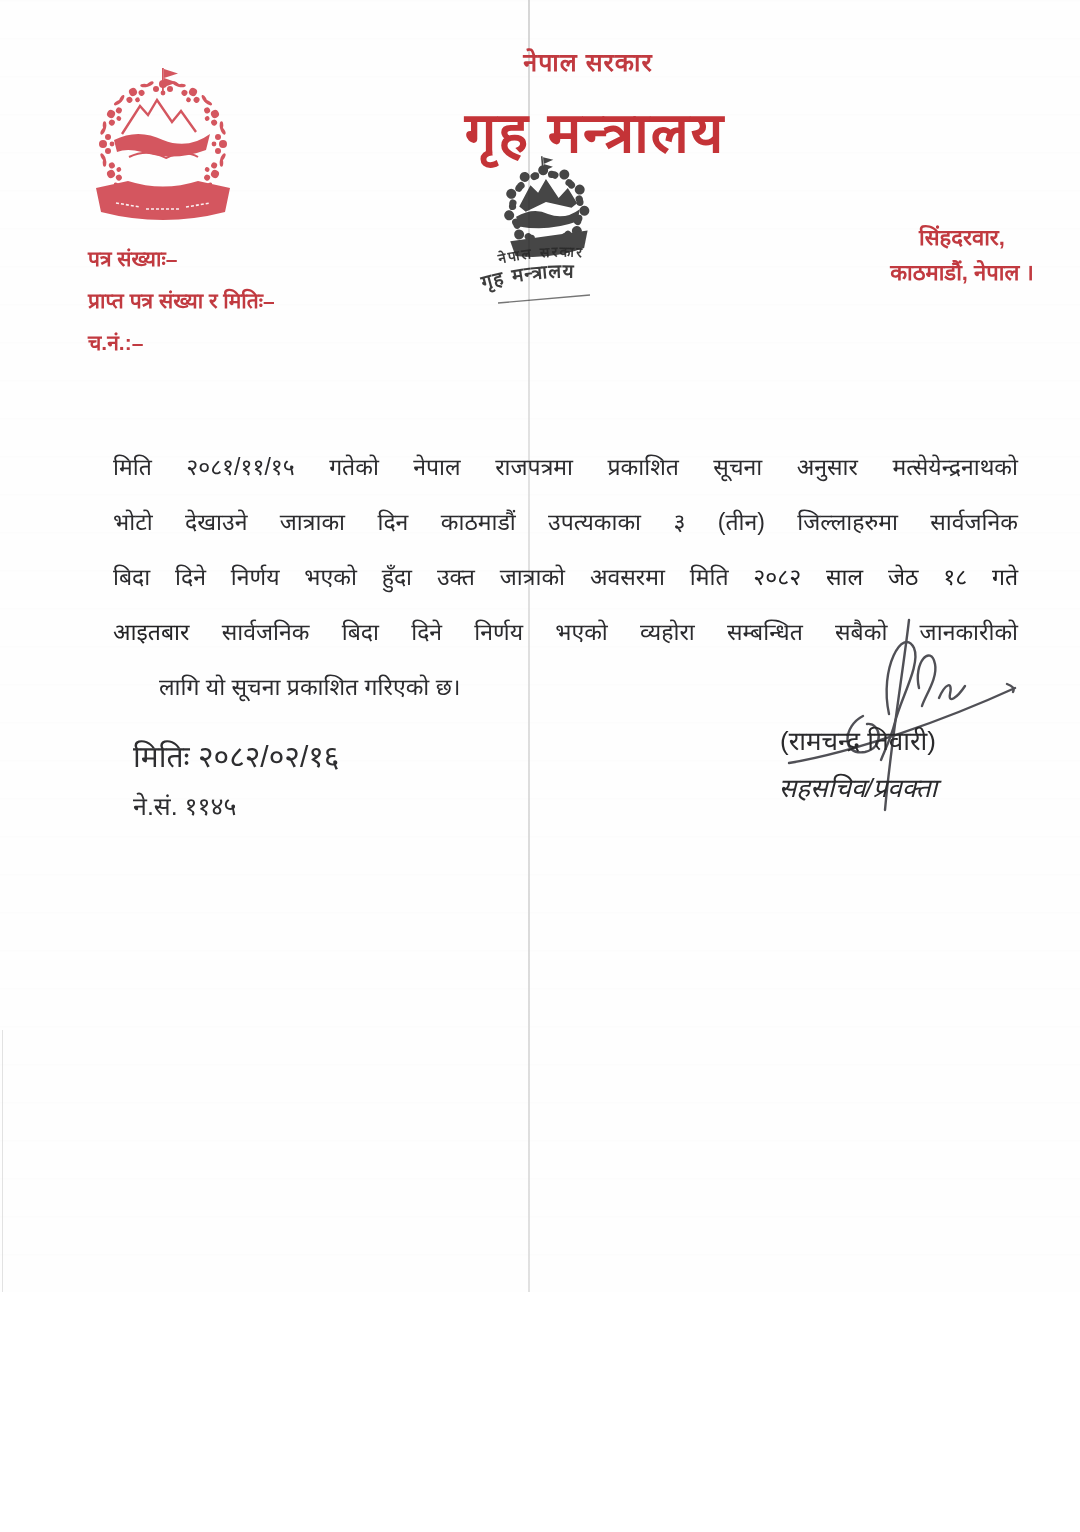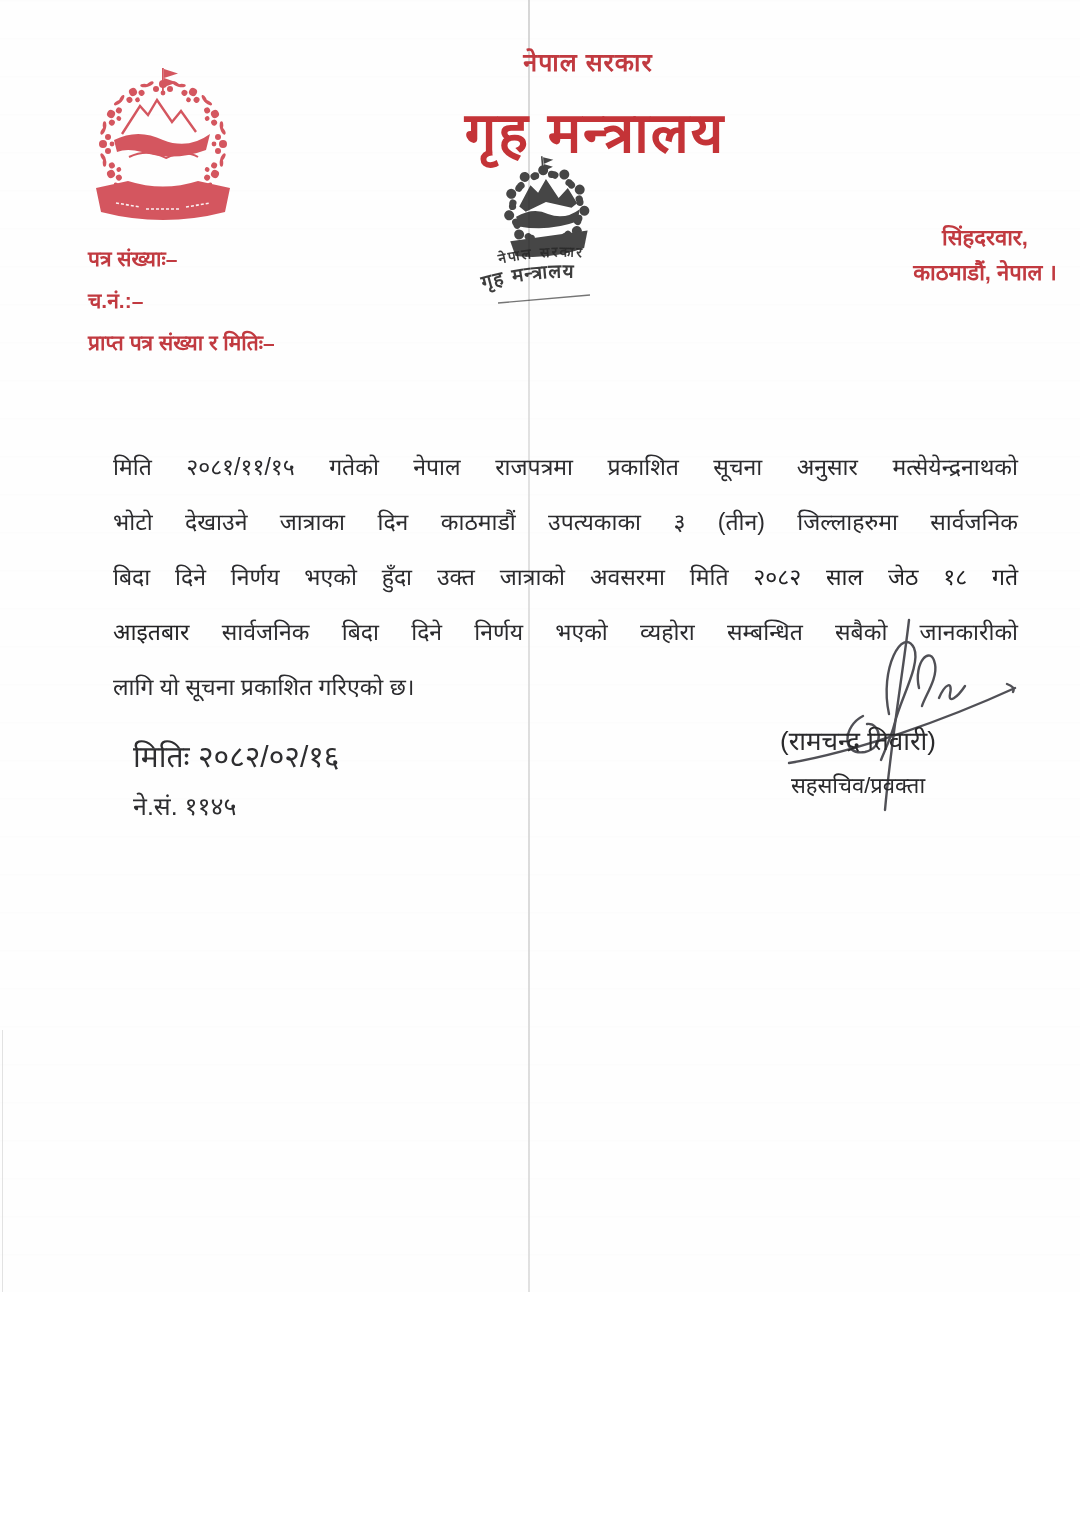--- a/index.html
+++ b/index.html
@@ -24,47 +24,47 @@
     position:absolute;top:44px;left:588px;transform:translateX(-50%);
     font-size:25px;font-weight:bold;color:#c13a40;letter-spacing:1px;white-space:nowrap;
   }
   .ministry-title{
     position:absolute;top:92px;left:595px;transform:translateX(-50%);
     font-size:56px;font-weight:bold;color:#c43337;letter-spacing:2px;white-space:nowrap;
   }
   .emblem{position:absolute;left:82px;top:60px;width:162px;height:180px;}
   .stamp{position:absolute;left:460px;top:154px;width:175px;height:155px;opacity:.92;}
   .address{
-    position:absolute;left:895px;top:220px;width:180px;
+    position:absolute;left:872px;top:220px;width:180px;
     text-align:center;color:#c13a40;font-size:22px;font-weight:bold;line-height:35px;white-space:nowrap;
   }
   .ref-fields{
     position:absolute;left:88px;top:238px;color:#c13a40;font-size:21px;font-weight:bold;
   }
   .ref-fields .ref-line{line-height:42px;white-space:nowrap;}
   .subject{
     position:absolute;top:345px;left:578px;transform:translateX(-50%);
     font-size:29px;font-weight:bold;color:#232325;white-space:nowrap;letter-spacing:.5px;
   }
   .body-text{
     position:absolute;left:113px;top:440px;width:905px;
     font-size:23px;color:#2b2b2e;
   }
   .body-line{line-height:55px;height:55px;text-align:justify;text-align-last:justify;}
-  .body-line.last{text-align:left;text-align-last:left;}
+  .body-line.last{text-align:left;text-align-last:left;margin-left:46px;}
   .bold-seg{font-weight:normal;color:#232325;}
   .footer-date{position:absolute;left:133px;top:735px;font-size:30px;color:#2e2e30;white-space:nowrap;}
   .footer-ns{position:absolute;left:133px;top:788px;font-size:25px;color:#2e2e30;white-space:nowrap;}
   .sig-name{
     position:absolute;top:722px;left:858px;transform:translateX(-50%);
     font-size:26px;color:#2a2a2c;white-space:nowrap;
   }
   .sig-title{
     position:absolute;top:769px;left:858px;transform:translateX(-50%);
-    font-size:22px;color:#2a2a2c;white-space:nowrap;
+    font-size:26px;color:#2a2a2c;white-space:nowrap;font-style:italic;
   }
   .signature{position:absolute;left:785px;top:610px;width:238px;height:212px;}
 </style>
 </head>
 <body>
 
 <div class="page">
 
   <div class="fold-line"></div>
   <div class="edge-line"></div>
@@ -155,22 +155,22 @@
     <path d="M38,149 L130,141" stroke="#2a2a2a" stroke-width="1.4" fill="none" opacity=".7"></path>
   </svg>
 
   <div class="address">
     <div>सिंहदरवार,</div>
     <div>काठमाडौं, नेपाल ।</div>
   </div>
 
   <div class="ref-fields">
     <div class="ref-line">पत्र संख्याः–</div>
+    <div class="ref-line">प्राप्त पत्र संख्या र मितिः–</div>
     <div class="ref-line">च.नं.:–</div>
-    <div class="ref-line">प्राप्त पत्र संख्या र मितिः–</div>
   </div>
 
 
   <div class="body-text">
     <div class="body-line">मिति २०८१/११/१५ गतेको नेपाल राजपत्रमा प्रकाशित सूचना अनुसार मत्सेयेन्द्रनाथको</div>
     <div class="body-line">भोटो देखाउने जात्राका दिन काठमाडौं उपत्यकाका ३ (तीन) जिल्लाहरुमा सार्वजनिक</div>
     <div class="body-line">
       <span>बिदा दिने निर्णय भएको हुँदा उक्त जात्राको अवसरमा मिति</span>
       <span class="bold-seg">२०८२ साल जेठ १८ गते</span>
     </div>

